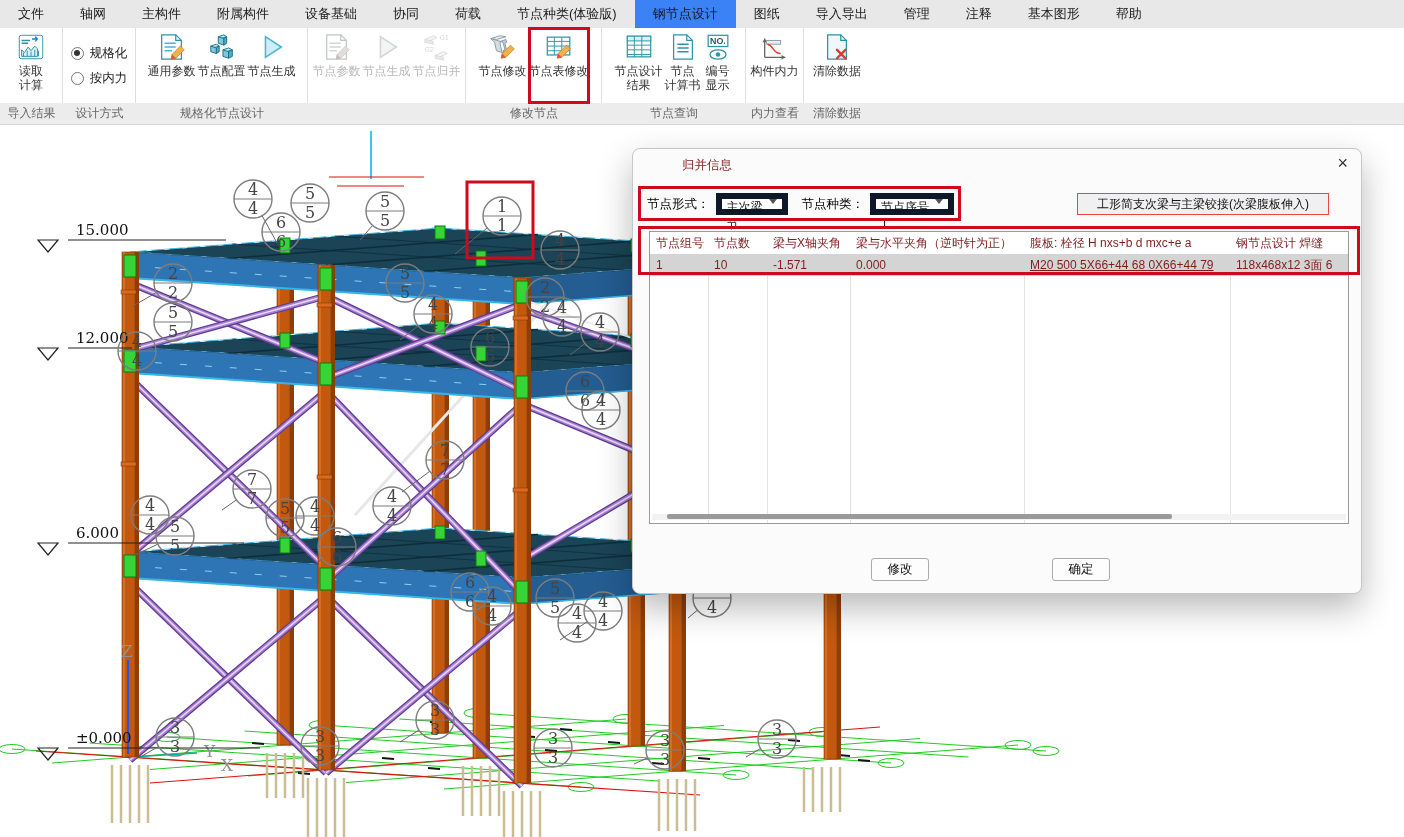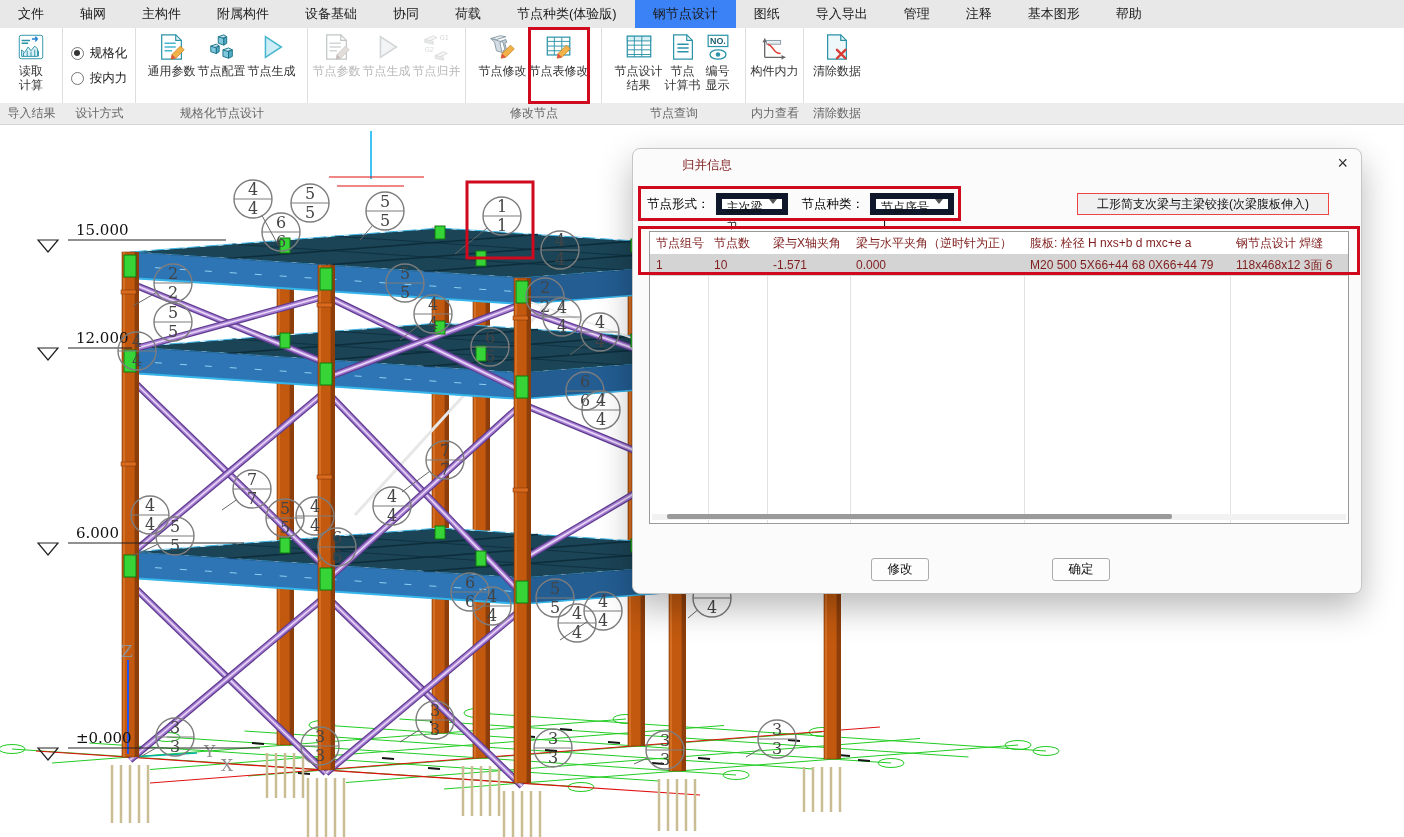--- a/index.html
+++ b/index.html
@@ -797,21 +797,21 @@
         <div class="tc" style="width: 83px;">梁与X轴夹角</div>
         <div class="tc" style="width: 174px;">梁与水平夹角（逆时针为正）</div>
         <div class="tc" style="width: 206px;">腹板: 栓径 H nxs+b d mxc+e a</div>
         <div class="tc" style="width: 120px;">钢节点设计 焊缝</div>
       </div>
     <div class="trow tdata" id="tdata-row">
         <div class="tc" style="width: 58px;">1</div>
         <div class="tc" style="width: 59px;">10</div>
         <div class="tc" style="width: 83px;">-1.571</div>
         <div class="tc" style="width: 174px;">0.000</div>
-        <div class="tc" style="width: 206px;">M20 500 5X66+44 68 0X66+44 79</div>
+        <div class="tc" style="width: 206px; text-decoration: underline;">M20 500 5X66+44 68 0X66+44 79</div>
         <div class="tc" style="width: 120px;">118x468x12 3面 6</div>
       </div>
     <div class="hscroll">
       <div class="hthumb"></div>
     </div>
   </div>
 
   <div class="dlg-btn btn-modify">修改</div>
   <div class="dlg-btn btn-ok">确定</div>
 </div>

